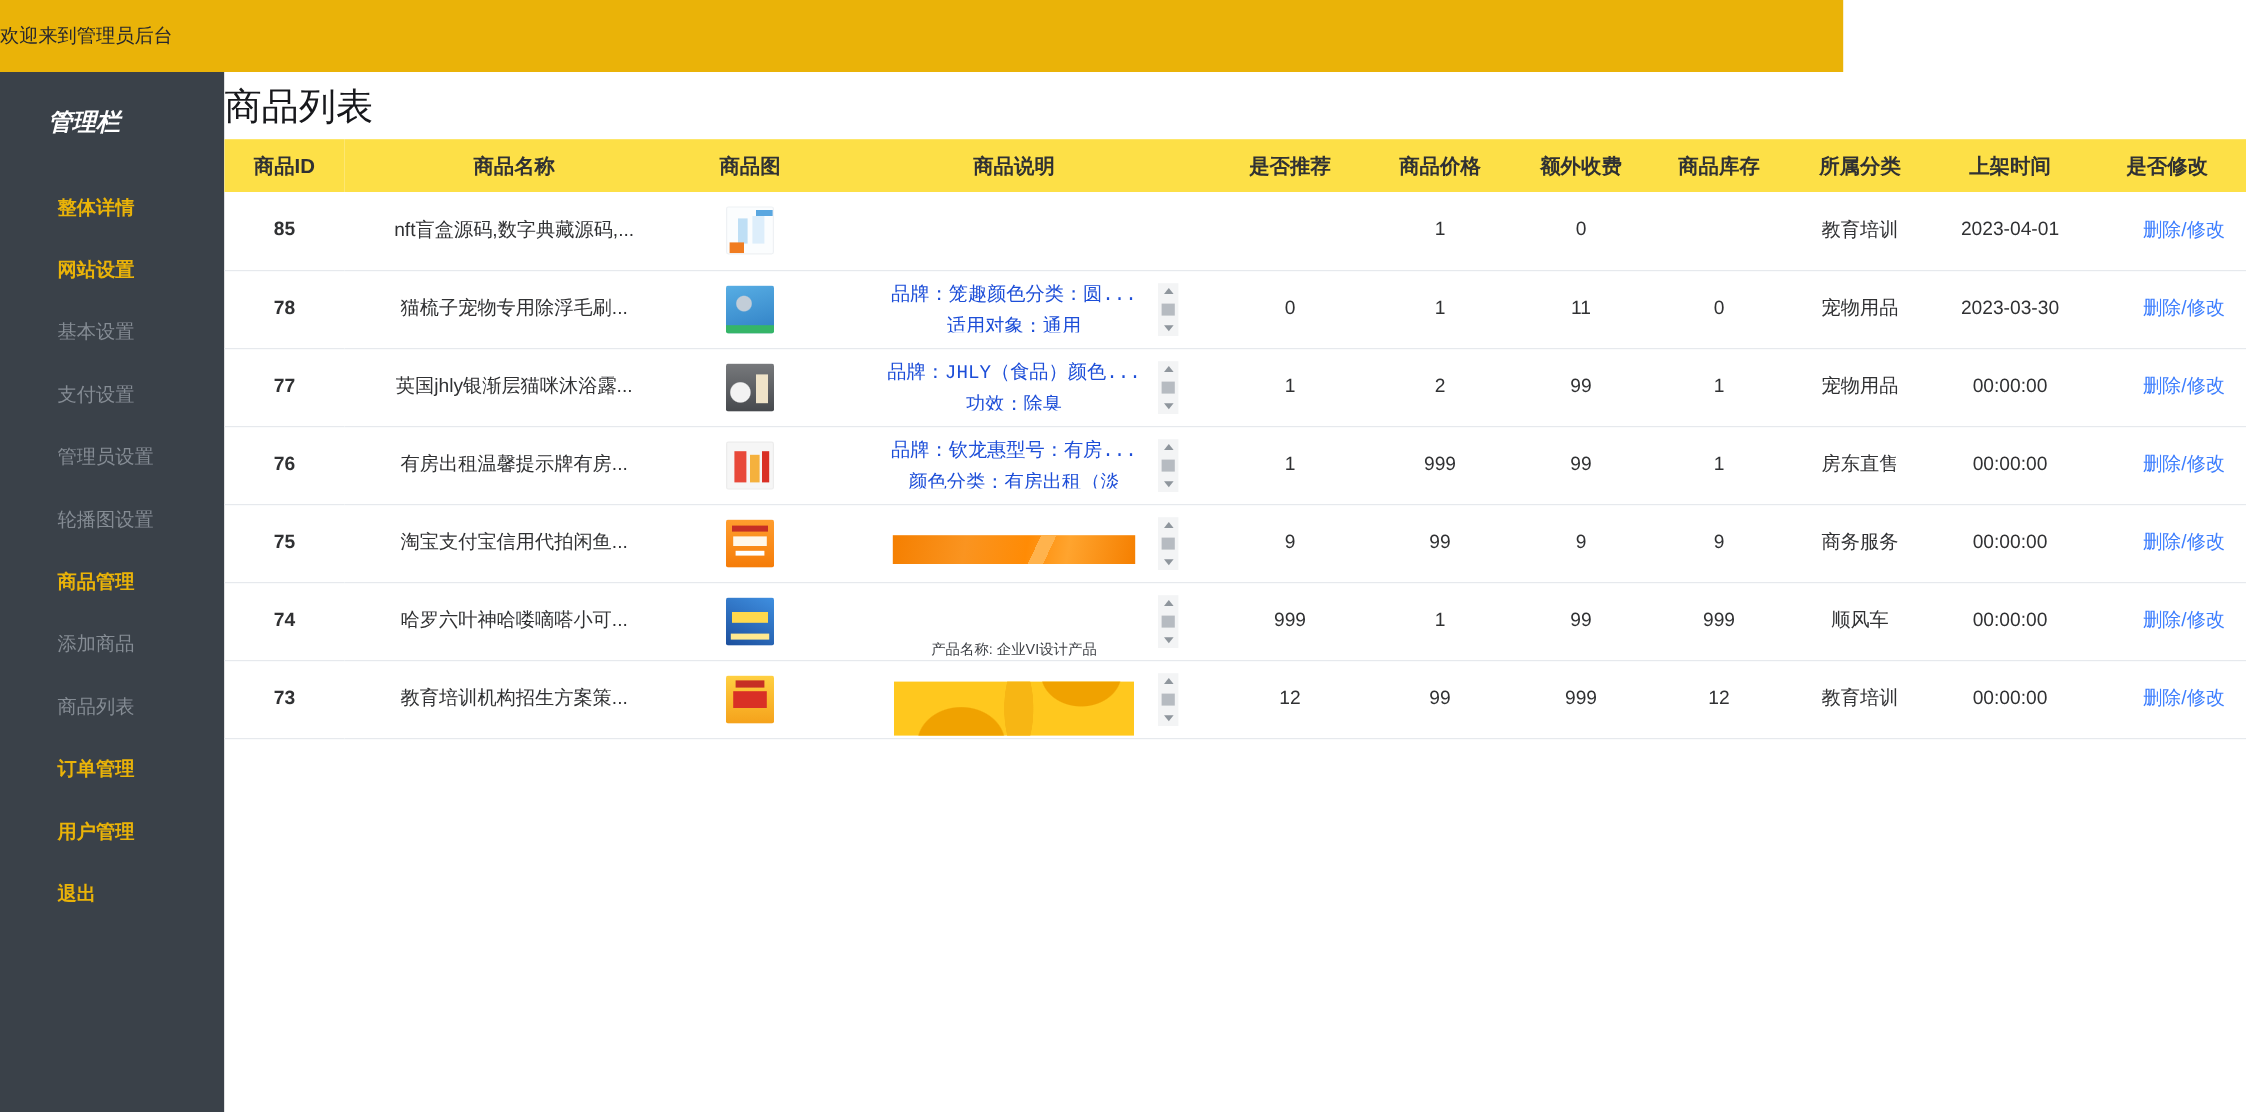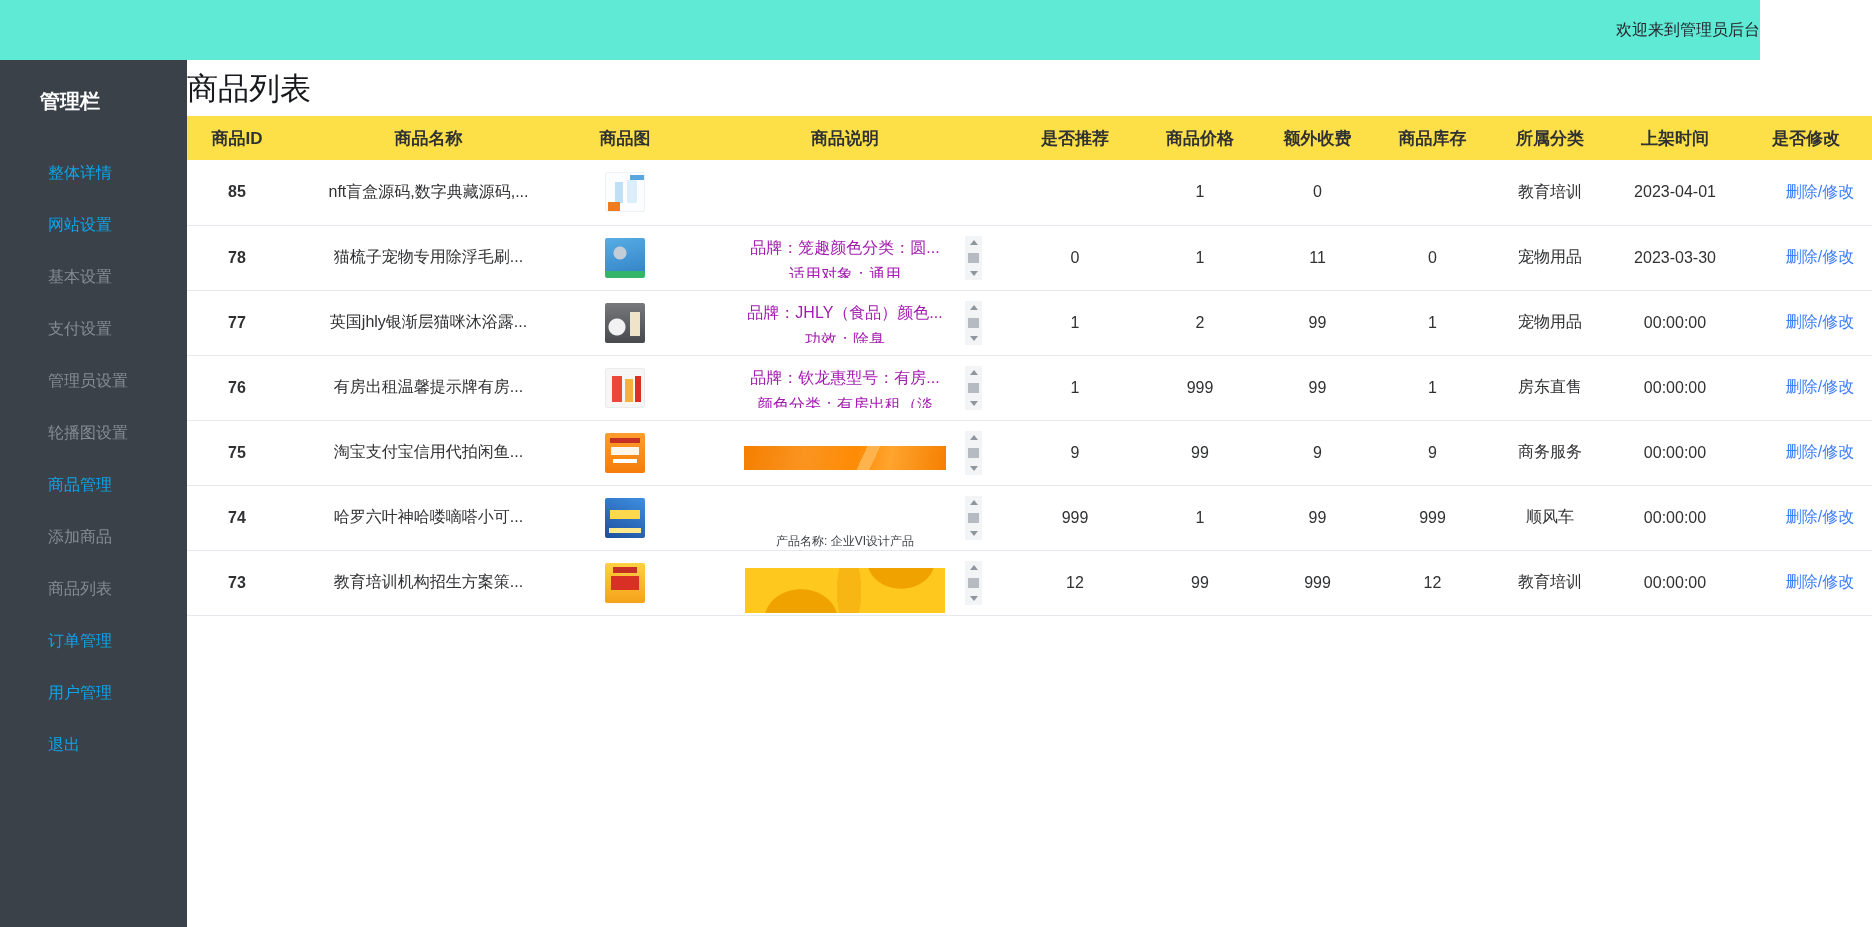--- a/index.html
+++ b/index.html
@@ -4,36 +4,36 @@
 <style>
   * { box-sizing: border-box; }
   html,body { margin:0; padding:0; }
   body {
     width:1872px; height:927px; overflow:hidden;
     font-family:"Liberation Sans", sans-serif;
     background:#ffffff; color:#303133;
   }
   
   .banner {
-    position:absolute; left:0; top:0; width:1760px; height:60px;
-    background:#5eead4; display:flex; align-items:center; justify-content:flex-end;
+    position:absolute; left:0; top:0; width:1536px; height:60px;
+    background:#eab308; display:flex; align-items:center; justify-content:flex-start;
     font-size:16px; color:#26262e;
   }
   
   .sidebar {
     position:absolute; left:0; top:60px; width:187px; height:867px;
     background:#3a4149;
   }
   .side-title {
-    margin:28px 0 0 40px; font-size:20px; font-weight:bold; color:#ffffff;
+    margin:28px 0 0 40px; font-size:20px; font-weight:bold; color:#ffffff;font-style:italic;
   }
   .side-nav { list-style:none; margin:32px 0 0 0; padding:0; }
   .side-item {
     height:52px; display:flex; align-items:center; padding-left:48px;
-    font-size:16px; font-weight:normal; color:#0ea5e9; cursor:pointer;
+    font-size:16px; font-weight:bold; color:#eab308; cursor:pointer;
   }
   .side-item.muted { color:#858c94; font-weight:normal; }
   
   .main { position:absolute; left:187px; top:60px; width:1685px; height:867px; background:#fff; }
   .page-title { margin:0; padding:12px 0 10px 0; font-size:31px; font-weight:normal; color:#17181c; line-height:34px; }
   table.products { width:1685px; border-collapse:collapse; table-layout:fixed; }
   thead th {
     height:44px; background:#fde047; font-size:17px; font-weight:bold; color:#303133;
     text-align:center; padding:0;
   }
@@ -73,21 +73,21 @@
       linear-gradient(#ffd94d 0 0) 5px 12px/30px 9px no-repeat,
       linear-gradient(#ffe98f 0 0) 4px 30px/32px 5px no-repeat,
       linear-gradient(205deg,#3f8fe0,#1c4f9d); }
   .t-edu { background:
       linear-gradient(#d93025 0 0) 6px 13px/28px 14px no-repeat,
       linear-gradient(#c62f24 0 0) 8px 4px/24px 6px no-repeat,
       linear-gradient(180deg,#ffd041,#f5a21b); }
   
   .desc-lines {
     display:inline-block; width:250px; height:44px; overflow:hidden;
-    font-size:16px; line-height:27px; color:#a21caf; text-align:center;
+    font-size:16px; line-height:27px; color:#1d4ed8; text-align:center;font-family:Liberation Mono, monospace;
   }
   .desc-strip { display:inline-block; vertical-align:middle; }
   .strip-orange {
     width:202px; height:24px; margin-top:10px;
     background:
       linear-gradient(115deg, transparent 58%, #ffb34d 58% 64%, transparent 64%),
       linear-gradient(100deg,#f57f00,#fa9420 30%,#ff8b05 55%,#ffa42e 72%,#f57f00);
   }
   .strip-yellow {
     width:200px; height:45px; margin-top:16px;

